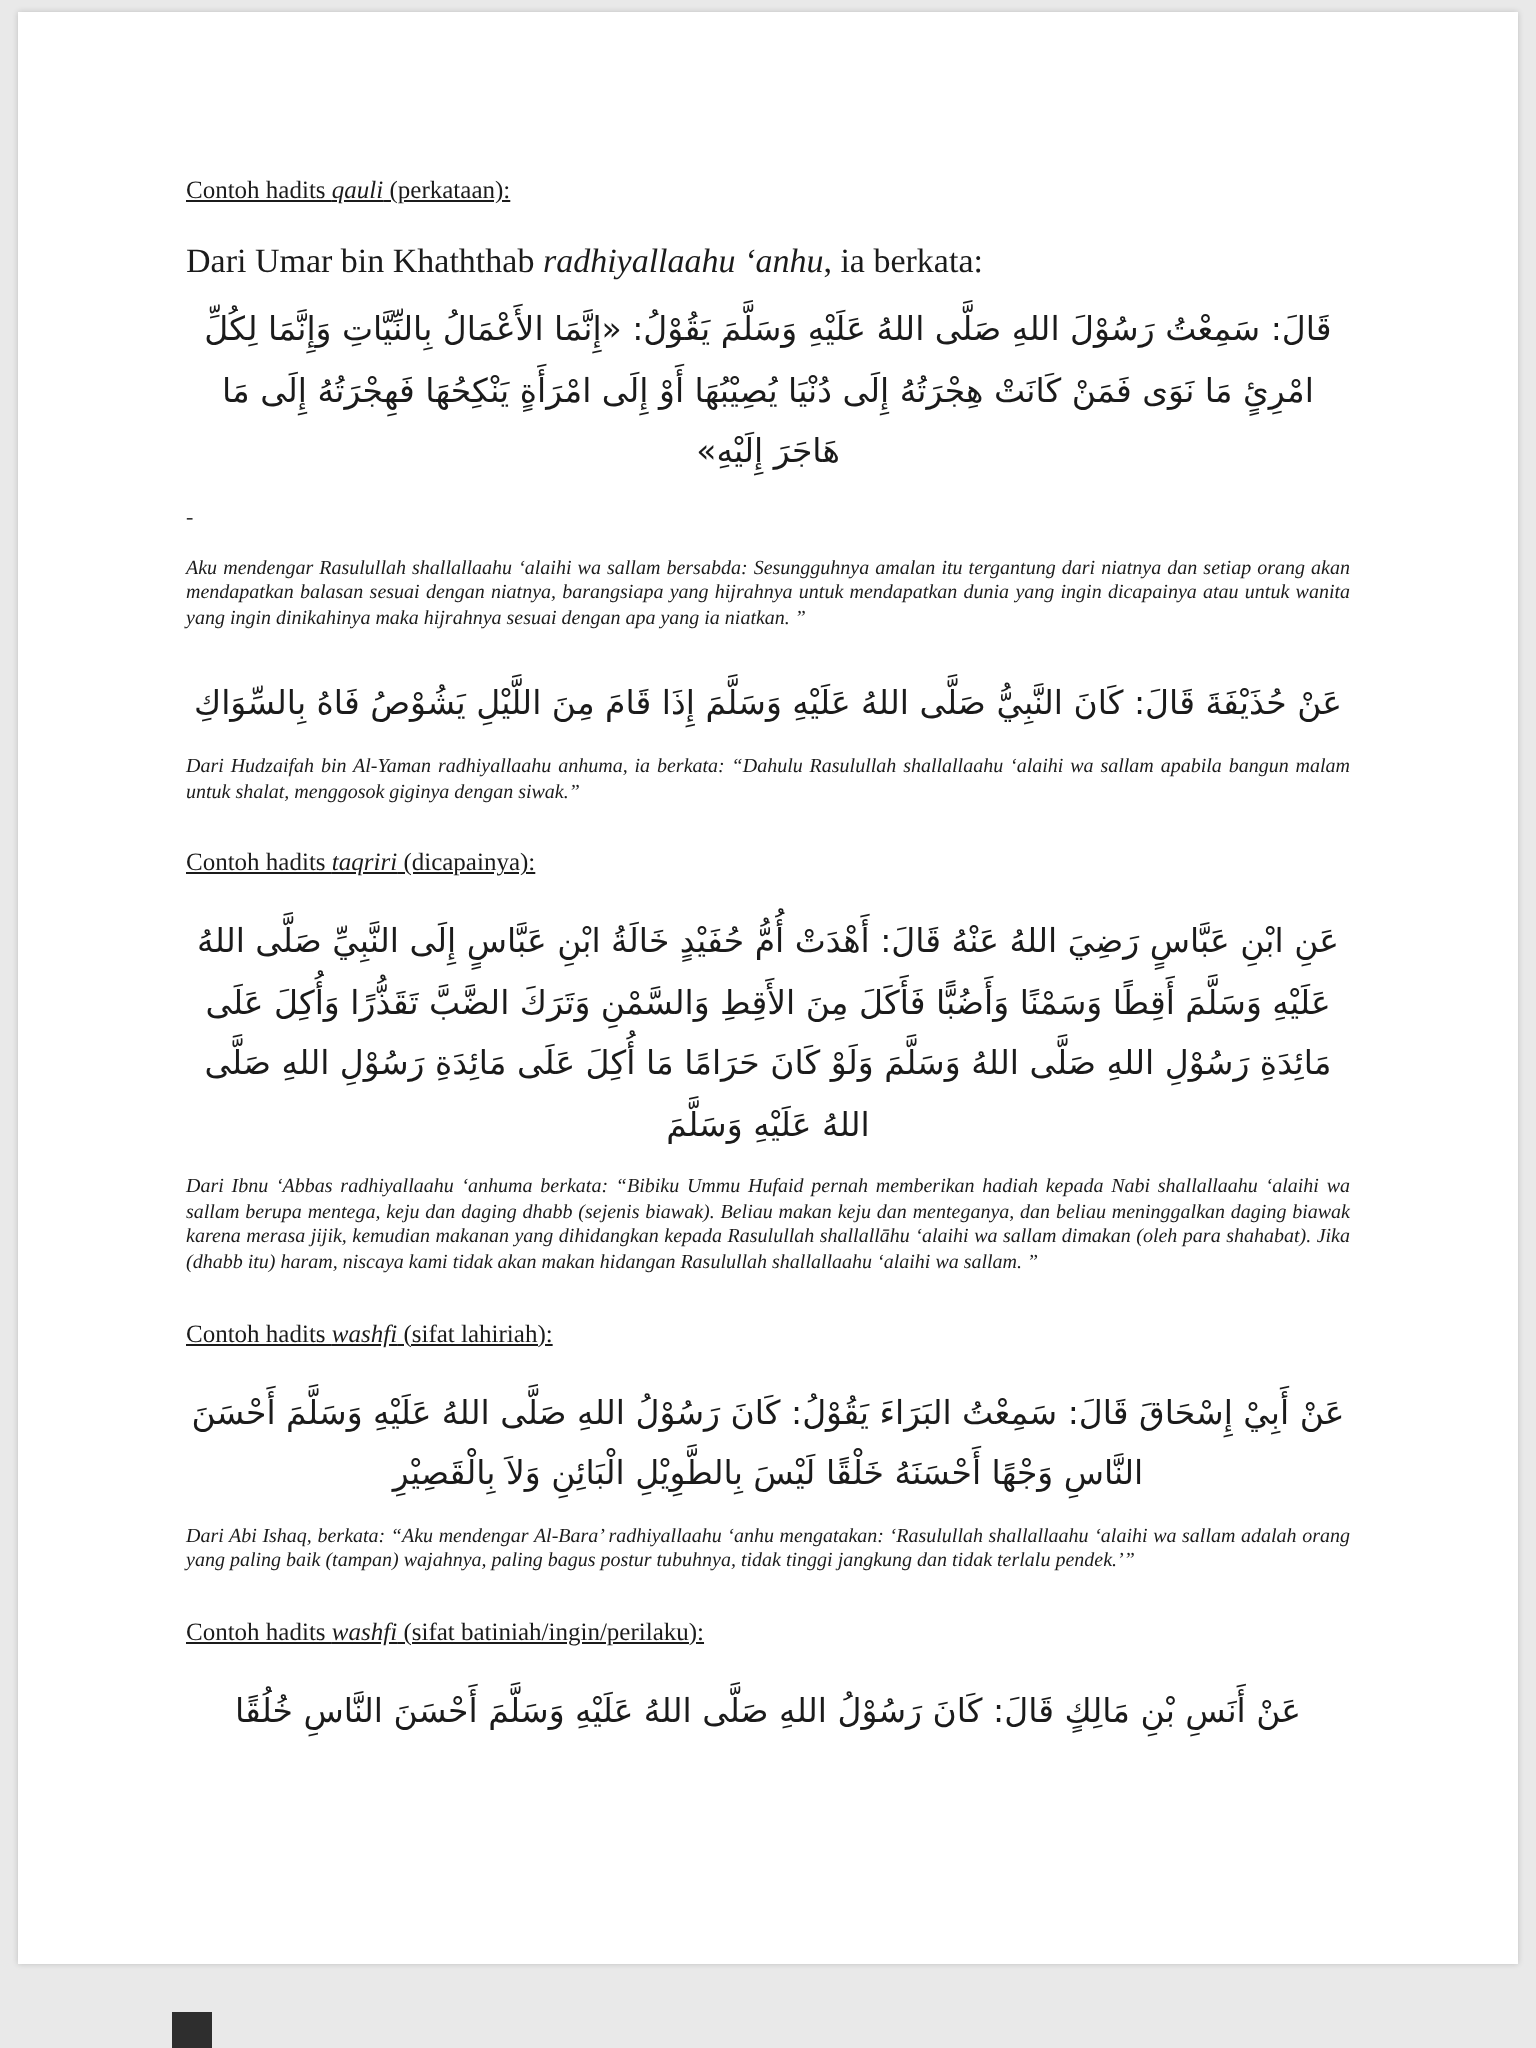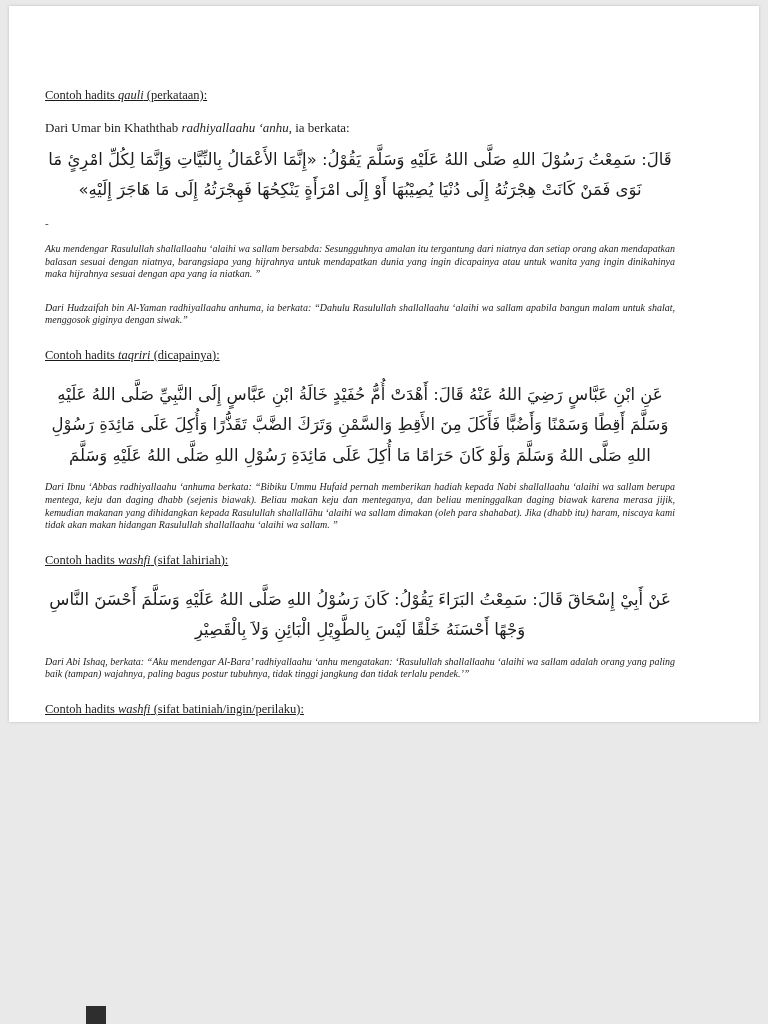--- a/index.html
+++ b/index.html
@@ -13,38 +13,38 @@
     position: relative;
     overflow: hidden;
     font-family: "Liberation Serif", serif;
     color: #1b1b1b;
   }
   .paper {
     position: absolute;
     left: 9px;
     top: 6px;
     width: 750px;
-    height: 716px;
+    height: 976px;
     background: #ffffff;
     box-shadow: 0 0 3px rgba(0,0,0,0.18);
     box-sizing: border-box;
-    padding: 82px 84px 0 36px;
+    padding: 82px 84px 0 84px;
     overflow: hidden;
   }
   section { margin: 0 0 6px 0; }
   p { margin: 0; }
   .heading {
     font-size: 12.5px;
     line-height: 1.2;
     margin-bottom: 17px;
   }
   .underline { text-decoration: underline; }
   .it { font-style: italic; }
   .intro {
-    font-size: 13px;
+    font-size: 17px;
     line-height: 1.3;
     margin-bottom: 8px;
   }
   .arabic {
     direction: rtl;
     unicode-bidi: embed;
     text-align: center;
     font-family: "DejaVu Sans", sans-serif;
     font-size: 16.5px;
     line-height: 1.85;
@@ -79,20 +79,21 @@
 
   <section>
     <p class="heading"><span class="underline"><span>Contoh hadits </span><span class="it">qauli</span><span> (perkataan):</span></span></p>
     <p class="intro"><span>Dari Umar bin Khaththab </span><span class="it">radhiyallaahu ‘anhu</span><span>, ia berkata:</span></p>
     <p class="arabic" dir="rtl">قَالَ: سَمِعْتُ رَسُوْلَ اللهِ صَلَّى اللهُ عَلَيْهِ وَسَلَّمَ يَقُوْلُ: «إِنَّمَا الأَعْمَالُ بِالنِّيَّاتِ وَإِنَّمَا لِكُلِّ امْرِئٍ مَا نَوَى فَمَنْ كَانَتْ هِجْرَتُهُ إِلَى دُنْيَا يُصِيْبُهَا أَوْ إِلَى امْرَأَةٍ يَنْكِحُهَا فَهِجْرَتُهُ إِلَى مَا هَاجَرَ إِلَيْهِ»</p>
     <p class="stray">-</p>
     <p class="trans">Aku mendengar Rasulullah shallallaahu ‘alaihi wa sallam bersabda: Sesungguhnya amalan itu tergantung dari niatnya dan setiap orang akan mendapatkan balasan sesuai dengan niatnya, barangsiapa yang hijrahnya untuk mendapatkan dunia yang ingin dicapainya atau untuk wanita yang ingin dinikahinya maka hijrahnya sesuai dengan apa yang ia niatkan. ”</p>
   </section>
 
   <section>
+    <p class="arabic" dir="rtl">عَنْ حُذَيْفَةَ قَالَ: كَانَ النَّبِيُّ صَلَّى اللهُ عَلَيْهِ وَسَلَّمَ إِذَا قَامَ مِنَ اللَّيْلِ يَشُوْصُ فَاهُ بِالسِّوَاكِ</p>
     <p class="trans">Dari Hudzaifah bin Al-Yaman radhiyallaahu anhuma, ia berkata: “Dahulu Rasulullah shallallaahu ‘alaihi wa sallam apabila bangun malam untuk shalat, menggosok giginya dengan siwak.”</p>
   </section>
 
   <section>
     <p class="heading"><span class="underline"><span>Contoh hadits </span><span class="it">taqriri</span><span> (dicapainya):</span></span></p>
     <p class="arabic" dir="rtl">عَنِ ابْنِ عَبَّاسٍ رَضِيَ اللهُ عَنْهُ قَالَ: أَهْدَتْ أُمُّ حُفَيْدٍ خَالَةُ ابْنِ عَبَّاسٍ إِلَى النَّبِيِّ صَلَّى اللهُ عَلَيْهِ وَسَلَّمَ أَقِطًا وَسَمْنًا وَأَضُبًّا فَأَكَلَ مِنَ الأَقِطِ وَالسَّمْنِ وَتَرَكَ الضَّبَّ تَقَذُّرًا وَأُكِلَ عَلَى مَائِدَةِ رَسُوْلِ اللهِ صَلَّى اللهُ وَسَلَّمَ وَلَوْ كَانَ حَرَامًا مَا أُكِلَ عَلَى مَائِدَةِ رَسُوْلِ اللهِ صَلَّى اللهُ عَلَيْهِ وَسَلَّمَ</p>
     <p class="trans">Dari Ibnu ‘Abbas radhiyallaahu ‘anhuma berkata: “Bibiku Ummu Hufaid pernah memberikan hadiah kepada Nabi shallallaahu ‘alaihi wa sallam berupa mentega, keju dan daging dhabb (sejenis biawak). Beliau makan keju dan menteganya, dan beliau meninggalkan daging biawak karena merasa jijik, kemudian makanan yang dihidangkan kepada Rasulullah shallallāhu ‘alaihi wa sallam dimakan (oleh para shahabat). Jika (dhabb itu) haram, niscaya kami tidak akan makan hidangan Rasulullah shallallaahu ‘alaihi wa sallam. ”</p>
   </section>
 
   <section>

